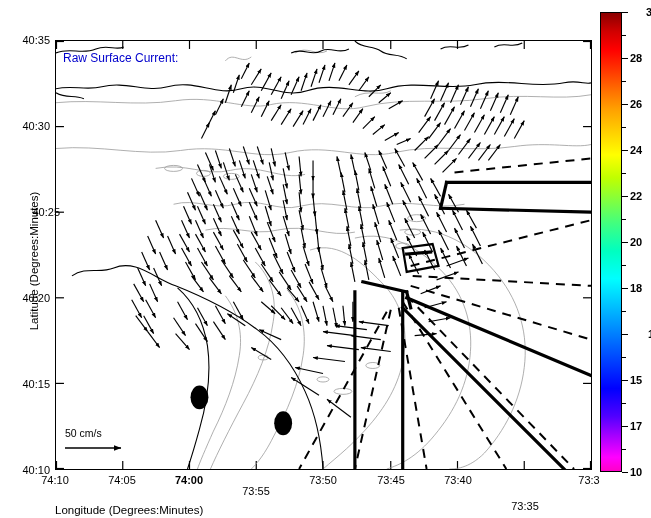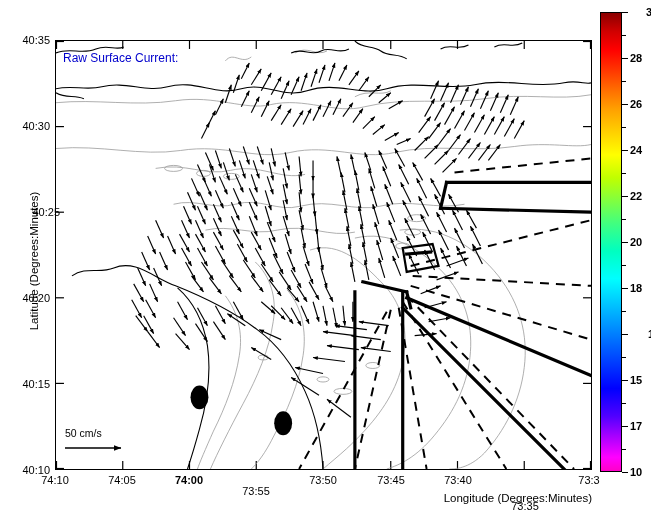--- a/index.html
+++ b/index.html
@@ -64,22 +64,22 @@
     font-size:11px;
     color:#000;
     white-space:nowrap;
   }
   .xlbl{transform:translateX(-50%);}
   .ylbl{transform:translateY(-50%);text-align:right;}
 
   
   .xaxis-title{
     position:absolute;
-    left:55px; top:492px; width:537px;
-    text-align:right;
+    left:55px; top:504px; width:537px;
+    text-align:left;
     font-size:11.5px;color:#000;
   }
   .yaxis-title{
     position:absolute;
     left:-86px; top:255px; width:240px;
     text-align:center;
     font-size:11.5px;color:#000;
     transform:rotate(-90deg);
     transform-origin:center center;
   }

